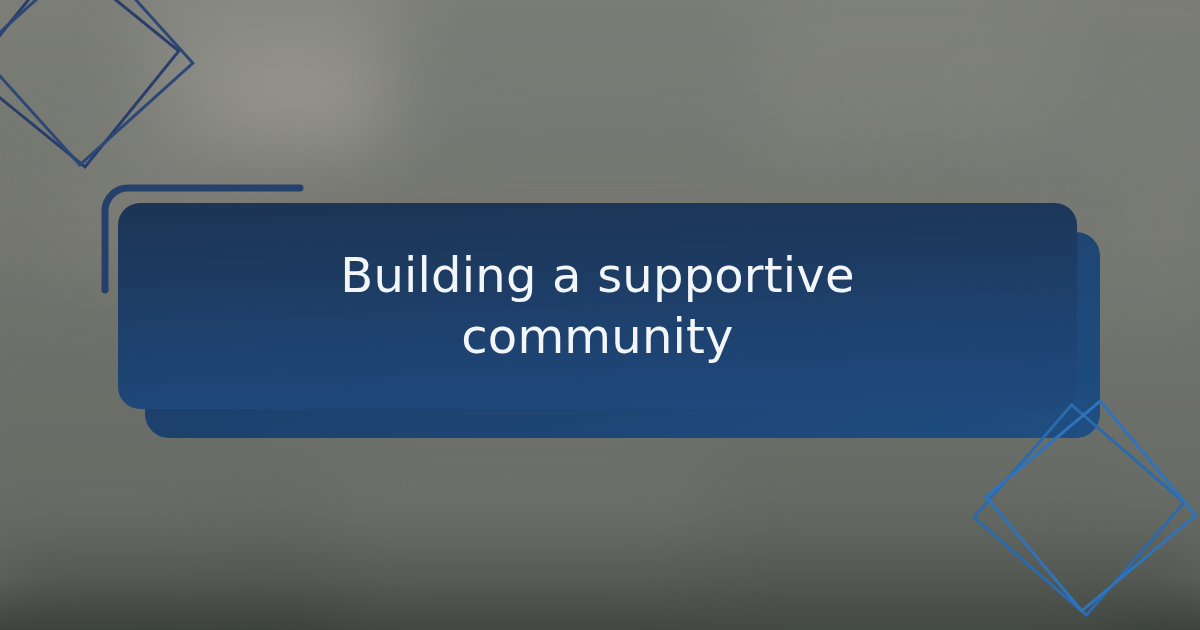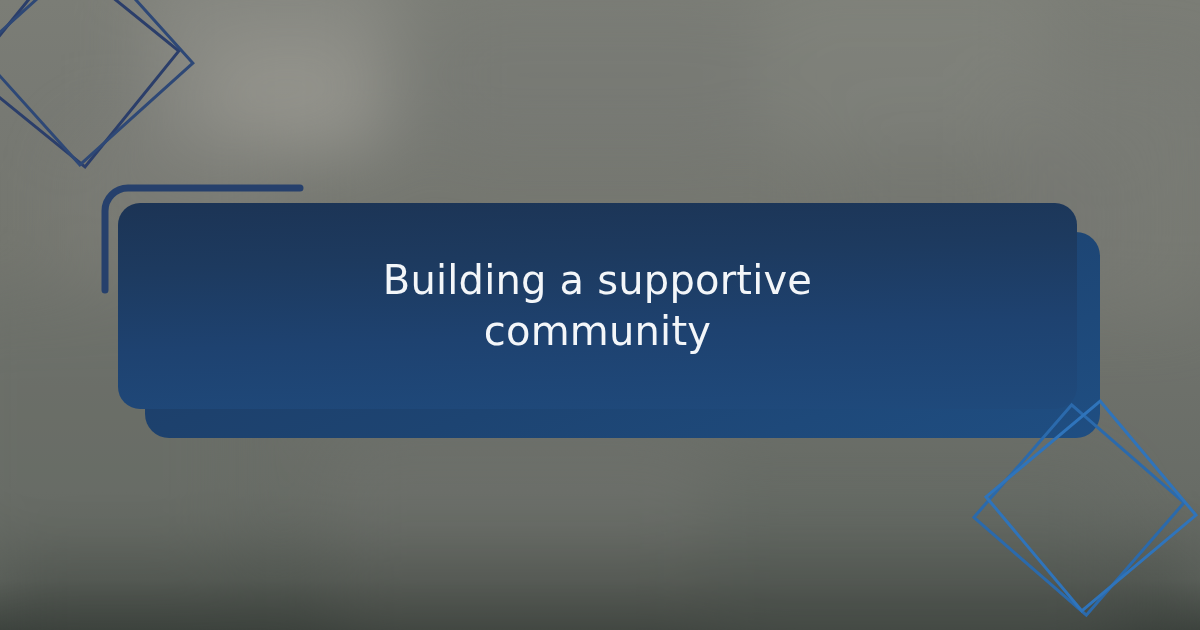--- a/index.html
+++ b/index.html
@@ -130,21 +130,21 @@
     align-items: center;
     justify-content: center;
   }
 
   .headline {
     margin: 0;
     padding: 0 48px;
     text-align: center;
     color: #f3f6f9;
     font-family: "DejaVu Sans", "Liberation Sans", sans-serif;
-    font-size: 40px;
+    font-size: 48px;
     font-weight: 400;
     line-height: 1.27;
     letter-spacing: .2px;
     max-width: 620px;
   }
 </style>
 </head>
 <body>
 
 <div id="stage">

